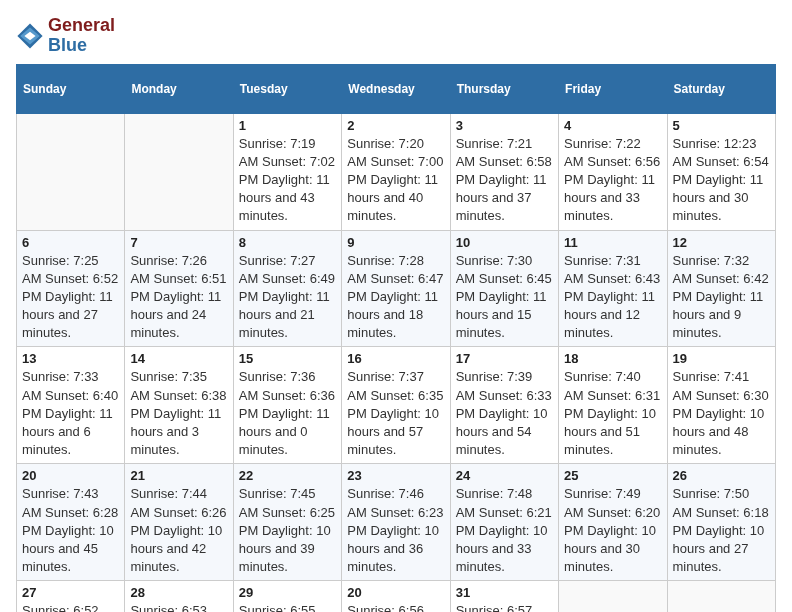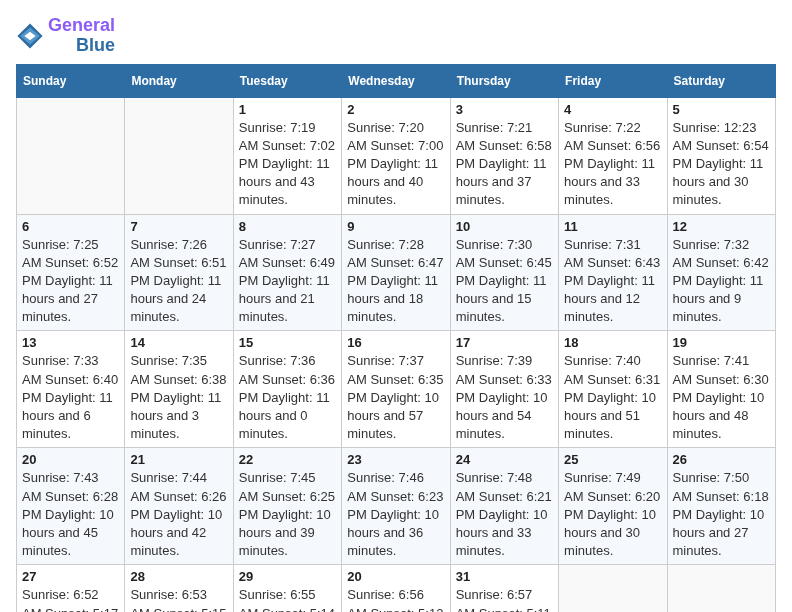--- a/index.html
+++ b/index.html
@@ -21,21 +21,21 @@
       align-items: center;
       gap: 4px;
     }
     .logo-text {
       font-size: 18px;
       font-weight: bold;
       color: #1a1a1a;
       line-height: 1.1;
     }
     .logo-text span {
-      color: #8b5cf6;
+      color: #7f1d1d;
     }
     .logo-icon {
       width: 28px;
       height: 28px;
     }
     .title-block {
       text-align: right;
     }
     .month-title {
       font-size: 32px;
@@ -48,21 +48,21 @@
     }
     table {
       width: 100%;
       border-collapse: collapse;
       font-size: 11px;
     }
     thead tr th {
       background: #2e6da4;
       color: #fff;
       text-align: left;
-      padding: 9px 6px;
+      padding: 17px 6px;
       font-size: 12px;
       font-weight: bold;
       border: 1px solid #2e6da4;
     }
     tbody tr td {
       border: 1px solid #ccc;
       vertical-align: top;
       padding: 4px 5px;
       width: 108px;
       min-height: 80px;
@@ -93,21 +93,21 @@
 
 <div class="header">
   <div class="logo">
     <svg class="logo-icon" viewBox="0 0 40 40">
       <polygon points="20,2 38,20 20,38 2,20" fill="#2e6da4"></polygon>
       <polygon points="20,8 34,20 20,32 6,20" fill="#5599cc"></polygon>
       <polygon points="20,14 28,20 20,26 12,20" fill="#fff"></polygon>
     </svg>
     <div class="logo-text">
       <div><span>General</span></div>
-      <div style="color:#2e6da4;text-align:right;">Blue</div>
+      <div style="color:#2e6da4;">Blue</div>
     </div>
   </div>
   <div class="title-block">
     <div class="month-title"></div>
     <div class="subtitle"></div>
   </div>
 </div>
 
 <table>
   <thead>

